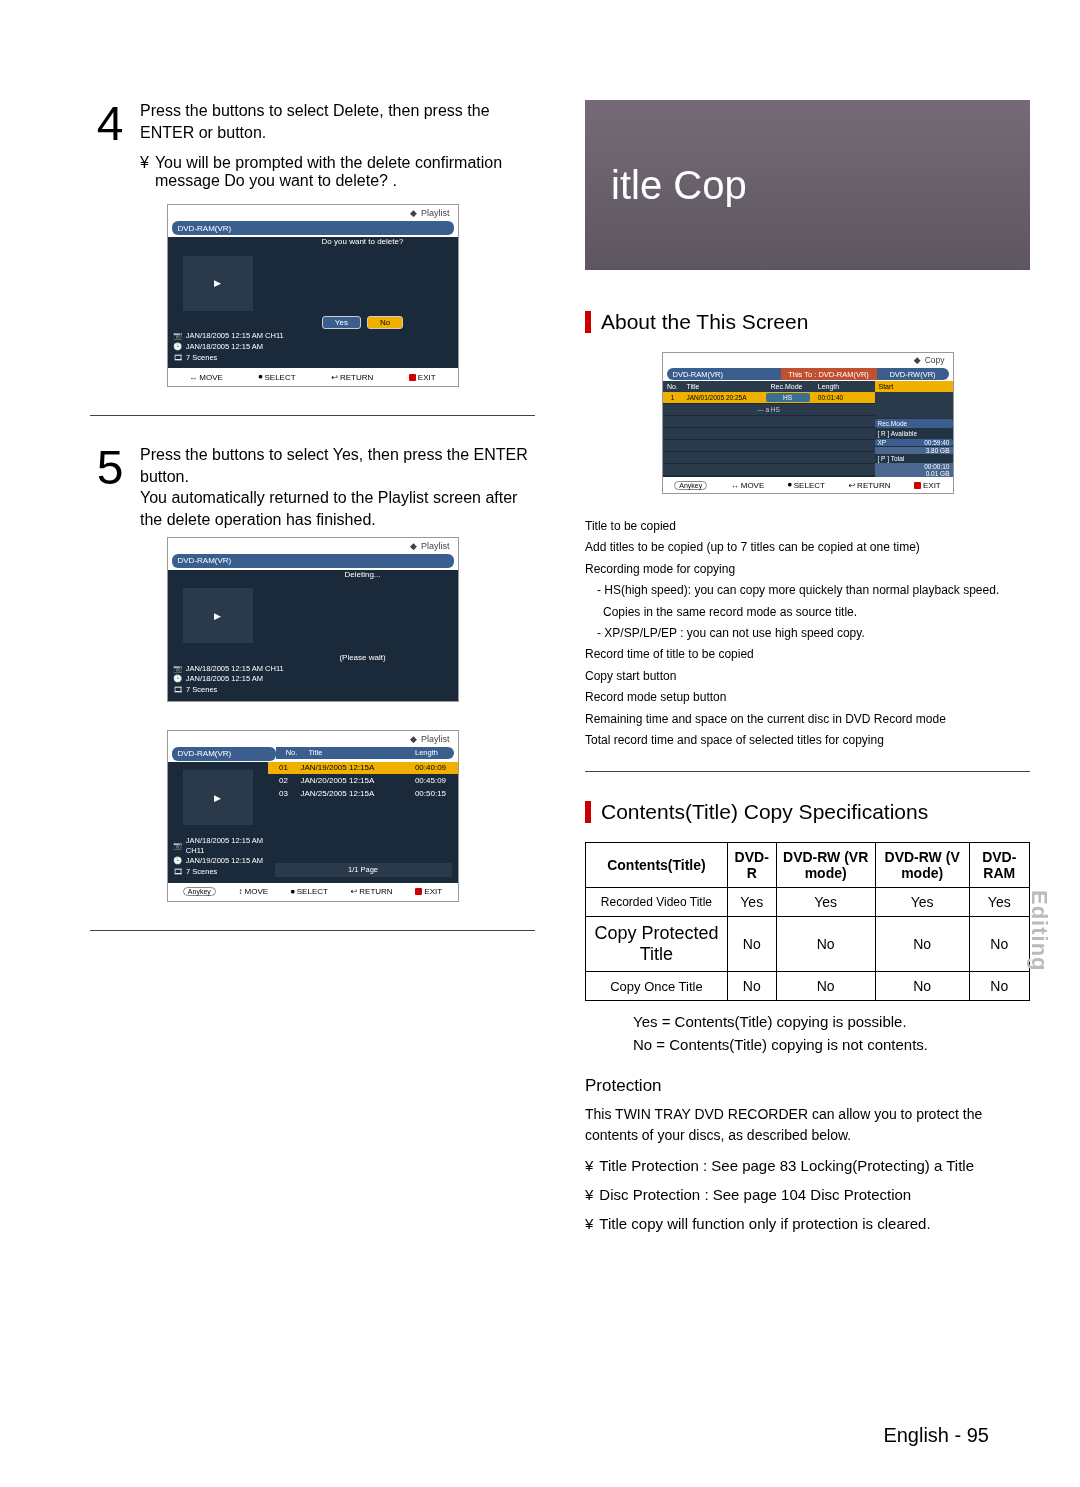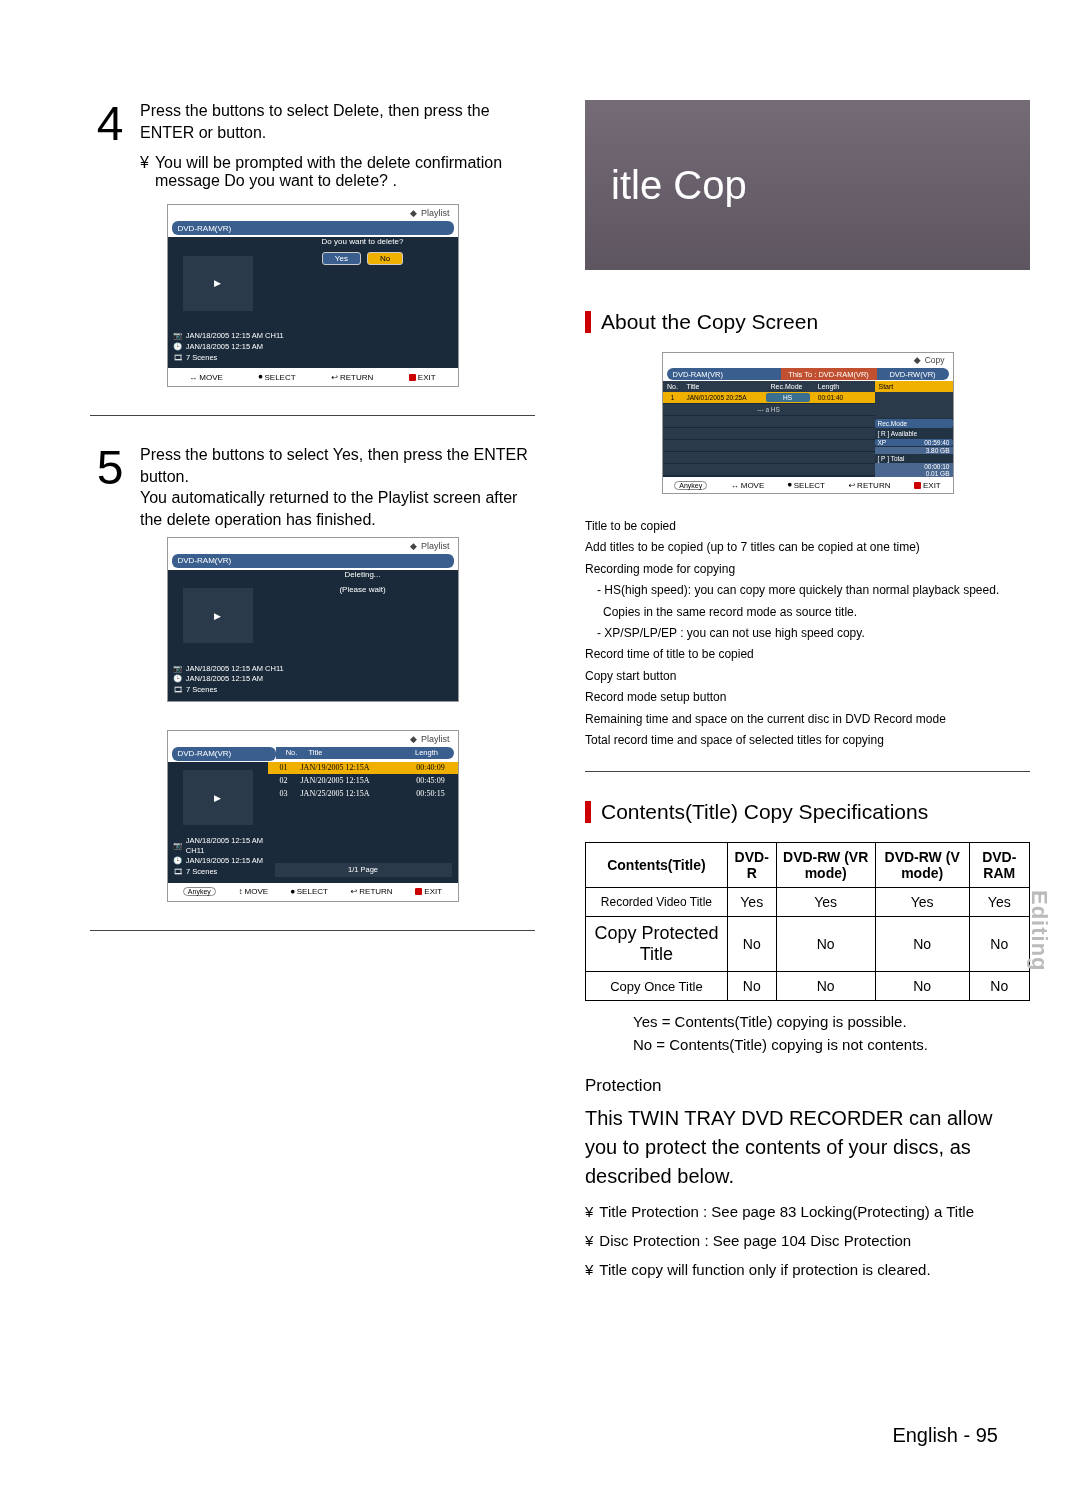--- a/index.html
+++ b/index.html
@@ -80,21 +80,21 @@
     justify-content:center;
     position:relative;
   }
   .play-square {
     width:70px;height:55px;background:#2a3a4a;display:flex;align-items:center;justify-content:center;
   }
   .body-right {
     flex:1;
     display:flex;
     flex-direction:column;
-    justify-content:flex-start;
+    justify-content:space-between;
     align-items:center;
     gap:6px;
     font-size:8px;
   }
   .dlg-buttons { display:flex; gap:6px;}
   .dlg-btn {
     border:1px solid #ccc; padding:1px 12px; background:#3a5f8f;border-radius:3px;font-size:8px;
   }
   .dlg-btn-hl { background:#f0b000; color:#000;}
   .screen-info {
@@ -183,37 +183,37 @@
   .spec-sub { padding-left:12px;}
   .spec-sub2 { padding-left:18px;}
 
   .copy-table {
     border-collapse:collapse;width:100%;font-size:14px;margin-bottom:10px;
   }
   .copy-table th,.copy-table td{border:1px solid #000;padding:6px 4px;text-align:center;}
   .copy-table th{font-weight:700;}
   .tbl-note{font-size:15px;line-height:1.5;margin-bottom:20px;margin-left:48px;}
   .sub-head{font-size:17px;margin-bottom:8px;}
-  .para{font-size:20px;line-height:1.45;margin-bottom:10px;}
+  .para{font-size:14px;line-height:1.45;margin-bottom:10px;}
   .b-row{display:flex;gap:6px;font-size:15px;line-height:1.4;margin-bottom:8px;}
 
   .side-tab {
     position:absolute;
     right: 28px;
     top: 890px;
     writing-mode: vertical-rl;
     font-size:22px;
     font-weight:700;
     color:#bbb;
     letter-spacing:1px;
   }
   .pg-foot {
     position:absolute;
     bottom:40px;
-    right:82px;
+    right:91px;
     font-size:20px;
   }
 </style>
 </head>
 <body>
 
 <div class="page">
 
   <div class="col left-col">
     <div class="step">
@@ -333,21 +333,21 @@
         <div class="pl-table-head" style="flex:1;border-radius:0 6px 6px 0;">
           <div class="pl-cell-a">No.</div>
           <div class="pl-cell-b">Title</div>
           <div class="pl-cell-c">Length</div>
         </div>
       </div>
       <div class="pl-body2">
         <div class="body-left">
             <div class="play-square">▶</div>
           </div>
-        <div class="body-right" style="align-items:stretch;justify-content:flex-start;gap:1px;font-family:Liberation Serif, serif;">
+        <div class="body-right" style="align-items:stretch;justify-content:flex-start;gap:1px;">
           <div class="pl-row hl">
             <div class="pl-cell-a">01</div>
             <div class="pl-cell-b">JAN/19/2005 12:15A</div>
             <div class="pl-cell-c">00:40:09</div>
           </div>
           <div class="pl-row">
             <div class="pl-cell-a">02</div>
             <div class="pl-cell-b">JAN/20/2005 12:15A</div>
             <div class="pl-cell-c">00:45:09</div>
           </div>
@@ -399,21 +399,21 @@
     </div>
 
     <hr class="hr">
   </div>
 
   <div class="col right-col">
     <div class="title-banner">itle Cop</div>
 
     <div class="sect-head">
       <div class="red-bar"></div>
-      <div>About the Copy Screen</div>
+      <div>About the This Screen</div>
     </div>
 
     <div class="copy-screen">
       <div class="cs-top">
         <span class="diamond">◆</span>
         <span>Copy</span>
       </div>
       <div class="cs-bar" style="margin:1px 4px;">
         <div class="cs-bar-a">DVD-RAM(VR)</div>
         <div class="cs-bar-b">This To : DVD-RAM(VR)</div>

